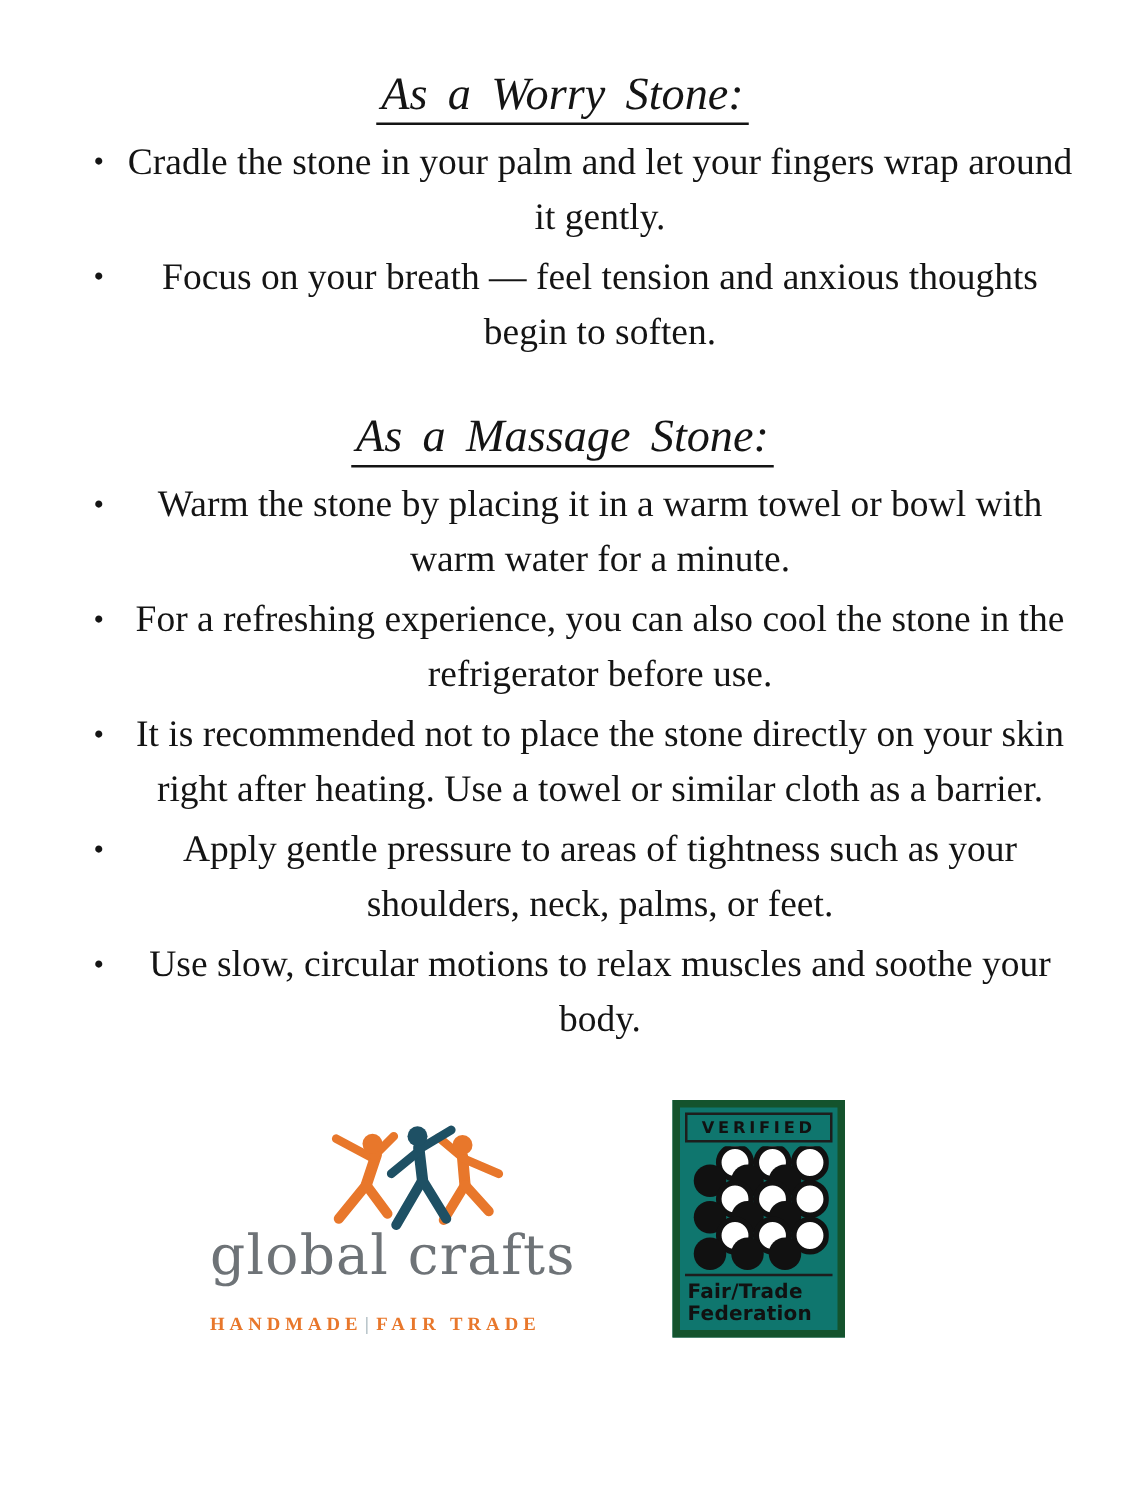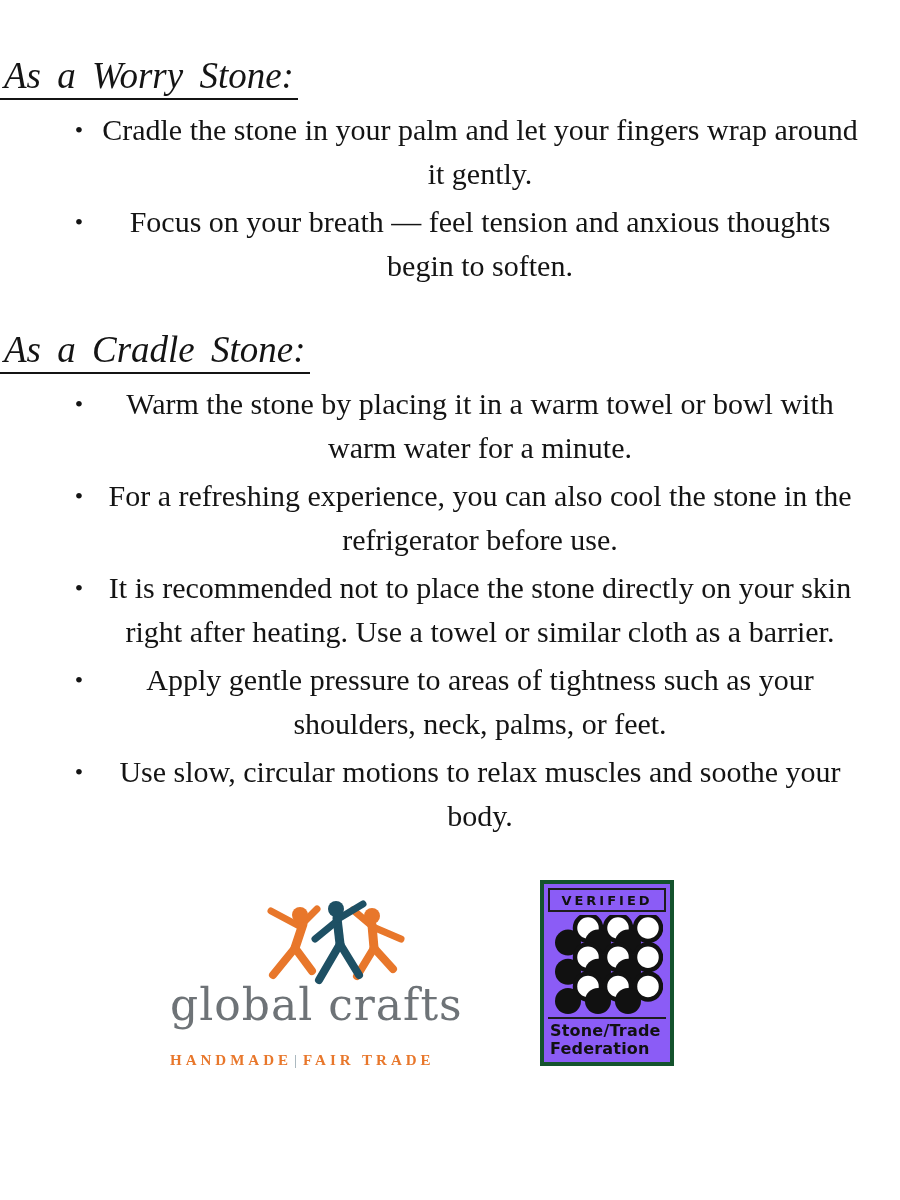--- a/index.html
+++ b/index.html
@@ -19,21 +19,21 @@
   h1.title{margin:26px 0 0 0;text-align:center;font-weight:normal;}
   h1.title .u3{
     display:inline-block;font-size:43px;letter-spacing:1px;
     border-bottom:3px solid var(--ink);padding:0 6px 4px 6px;
   }
 
   
   .sec{margin:0;}
   .sec-1{margin-top:54px;}
   .sec-2{margin-top:40px;}
-  h2.sec-h{margin:0;font-weight:normal;}
+  h2.sec-h{margin:0;text-align:center;font-weight:normal;}
   h2.sec-h .u2{
     display:inline-block;font-style:italic;font-size:37px;word-spacing:7px;
     border-bottom:2px solid var(--ink);padding:0 4px 1px 4px;
   }
 
   
   ul.blist{list-style:none;margin:8px 0 0 0;padding:0 40px 0 58px;}
   li.bitem{display:flex;align-items:flex-start;margin:0;}
   li.bitem + li.bitem{margin-top:4px;}
   .dot{
@@ -59,21 +59,21 @@
     font-family:"DejaVu Serif", serif;font-size:44px;color:var(--gc-gray);
     line-height:1.05;letter-spacing:1px;
   }
   .gc-tag{
     margin-top:24px;font-family:Liberation Serif, serif;font-size:15px;
     letter-spacing:4px;color:var(--gc-orange);font-weight:bold;white-space:nowrap;
   }
   .gc-tag .sep{color:#93A5AE;font-weight:normal;padding:0 2px;}
 
   .ftf{
-    width:118px;border:4px solid #14532d;background:#8b5cf6;padding:4px 4px 3px 4px;
+    width:118px;border:6px solid #14532d;background:#0f766e;padding:4px 4px 3px 4px;
     box-sizing:content-box;
   }
   .ftf-verified{
     border:2px solid #1d1d1d;text-align:center;
     font-family:"DejaVu Sans", sans-serif;font-weight:bold;font-size:13px;
     letter-spacing:3px;padding:3px 0 2px 0;color:#111;
   }
   .ftf-circles{width:112px;height:100px;display:block;margin:3px auto 0 auto;}
   .c-open{fill:#ffffff;stroke:#111111;stroke-width:4.5px;}
   .c-fill{fill:#111111;}
@@ -97,21 +97,21 @@
         <span class="btext">Cradle the stone in your palm and let your fingers wrap around it gently.</span>
       </li>
       <li class="bitem">
         <span class="dot">•</span>
         <span class="btext">Focus on your breath — feel tension and anxious thoughts begin to soften.</span>
       </li>
     </ul>
   </section>
 
   <section class="sec sec-2">
-    <h2 class="sec-h"><span class="u2">As a Cradle Stone:</span></h2>
+    <h2 class="sec-h"><span class="u2">As a Massage Stone:</span></h2>
     <ul class="blist">
       <li class="bitem">
         <span class="dot">•</span>
         <span class="btext">Warm the stone by placing it in a warm towel or bowl with warm water for a minute.</span>
       </li>
       <li class="bitem">
         <span class="dot">•</span>
         <span class="btext">For a refreshing experience, you can also cool the stone in the refrigerator before use.</span>
       </li>
       <li class="bitem">
@@ -183,20 +183,20 @@
 
         <circle class="c-open" cx="37" cy="71.4" r="13"></circle>
         <circle class="c-open" cx="67" cy="71.4" r="13"></circle>
         <circle class="c-open" cx="97" cy="71.4" r="13"></circle>
 
         <circle class="c-fill" cx="17" cy="86" r="13"></circle>
         <circle class="c-fill" cx="47" cy="86" r="13"></circle>
         <circle class="c-fill" cx="77" cy="86" r="13"></circle>
       </svg>
       <div class="ftf-name">
-        <div>Stone/Trade</div>
+        <div>Fair/Trade</div>
         <div>Federation</div>
       </div>
     </div>
 
   </footer>
 
 </main>
 
 </body></html>

